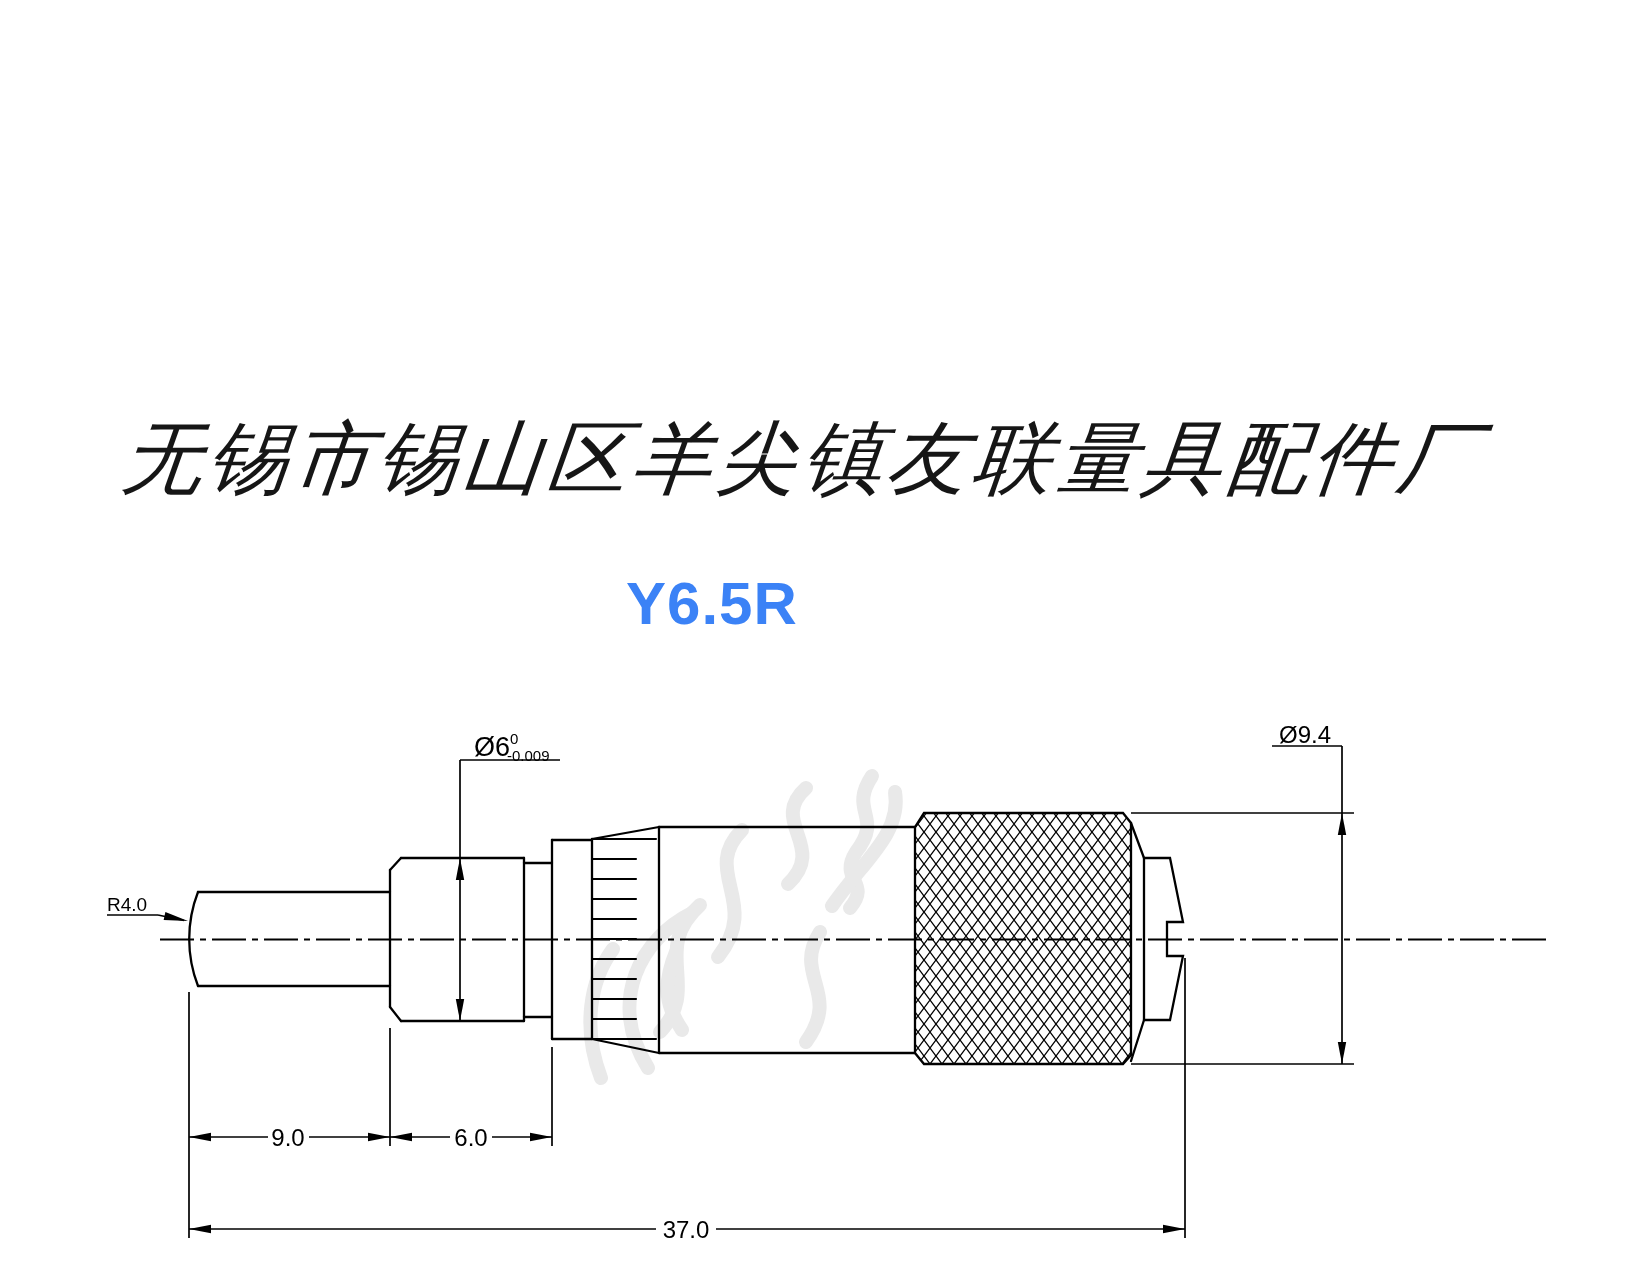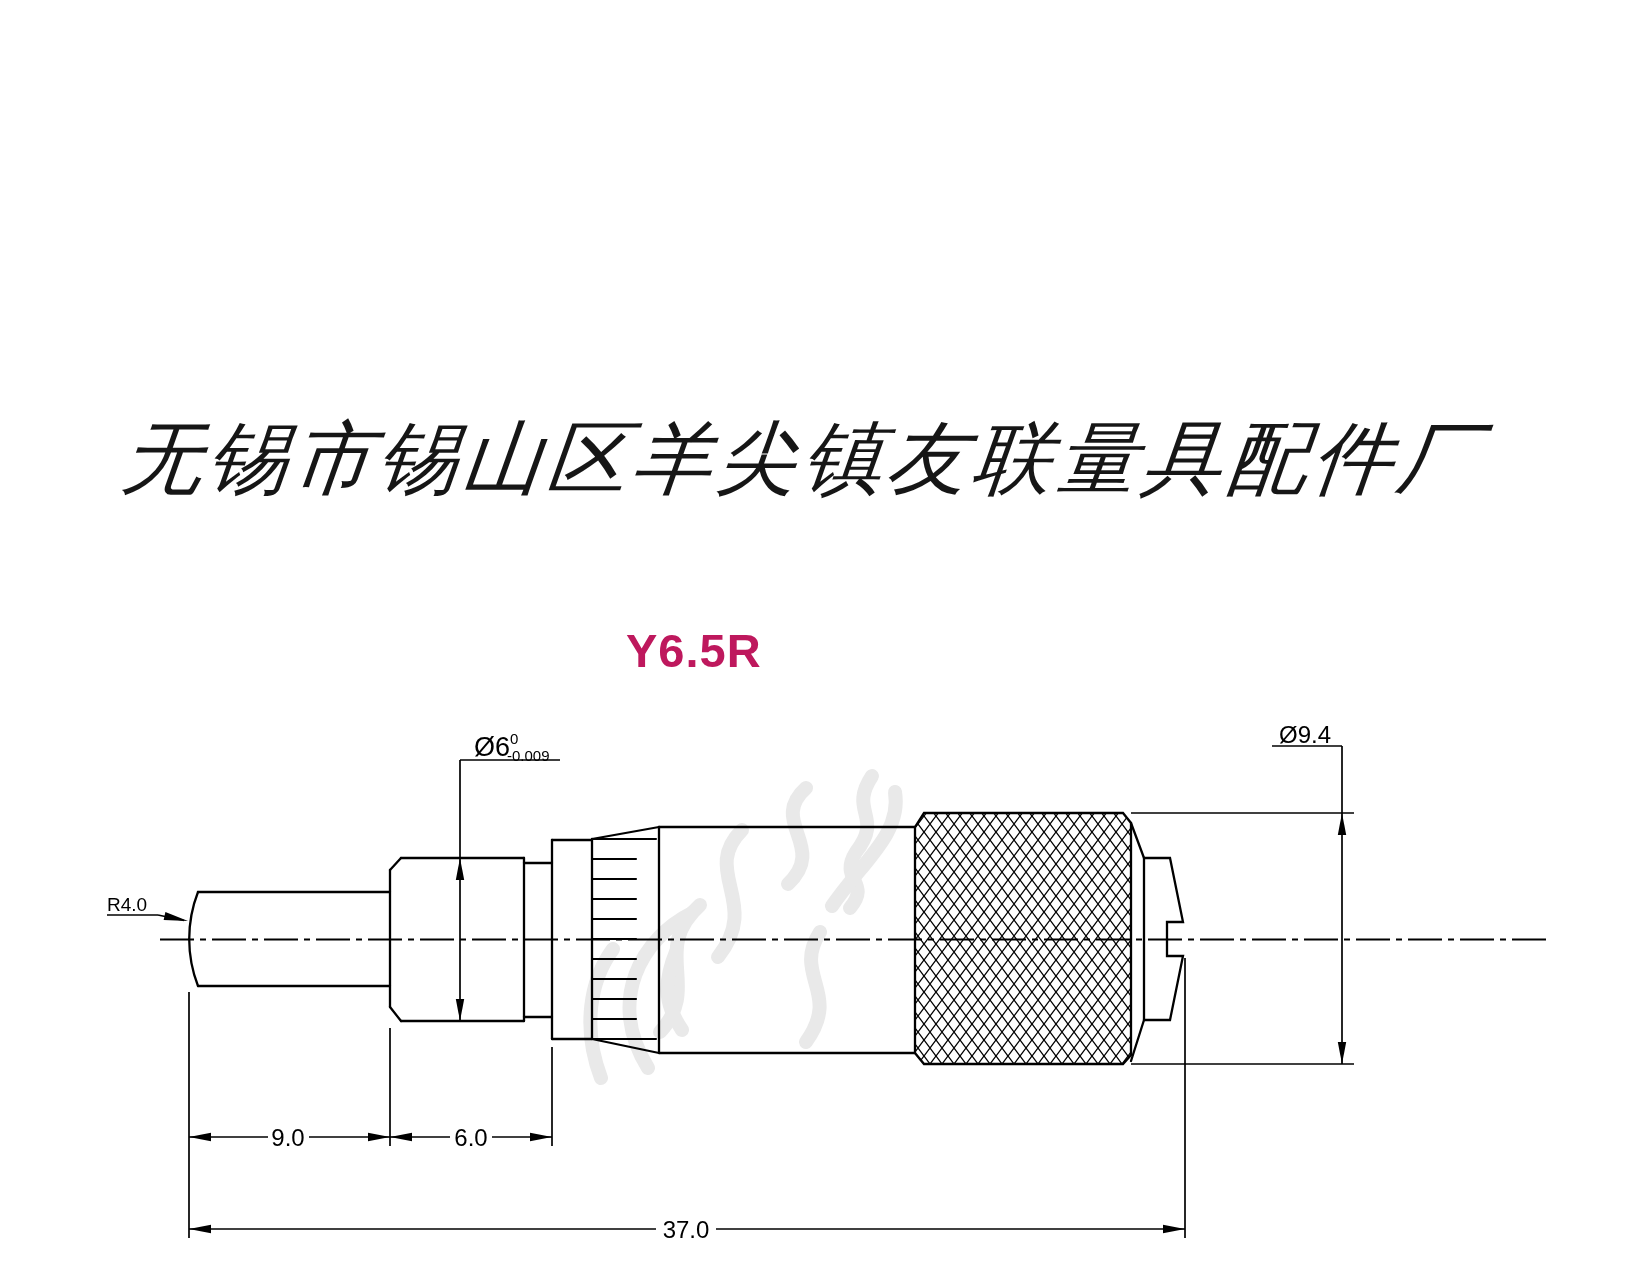--- a/index.html
+++ b/index.html
@@ -2,23 +2,23 @@
 <html><head>
 <meta charset="utf-8">
 <style>
   html,body{margin:0;padding:0;background:#fff;}
   #page{position:relative;width:1650px;height:1275px;background:#ffffff;overflow:hidden;
         font-family:"Liberation Sans",sans-serif;}
   #company-title{position:absolute;left:122px;top:406px;width:1330px;height:120px;
       font-family:"DejaVu Sans",sans-serif;font-style:italic;font-weight:500;
       font-size:80px;letter-spacing:5px;color:#161616;white-space:nowrap;
       transform:skewX(-6deg);}
-  #model-title{position:absolute;left:626px;top:623px;
-      font-family:"Liberation Sans",sans-serif;font-weight:bold;font-size:47px;
-      letter-spacing:1px;color:#be185d;}
+  #model-title{position:absolute;left:626px;top:569px;
+      font-family:"Liberation Sans",sans-serif;font-weight:bold;font-size:60px;
+      letter-spacing:1px;color:#3b82f6;}
   svg text{font-family:"Liberation Sans",sans-serif;}
   .dimtxt{font-size:24px;}
   .dimtxt-mid{font-size:24px;text-anchor:middle;}
   .diatxt{font-size:27px;}
   .toltxt{font-size:15px;}
   .radtxt{font-size:19px;}
 </style>
 </head>
 <body>
 

